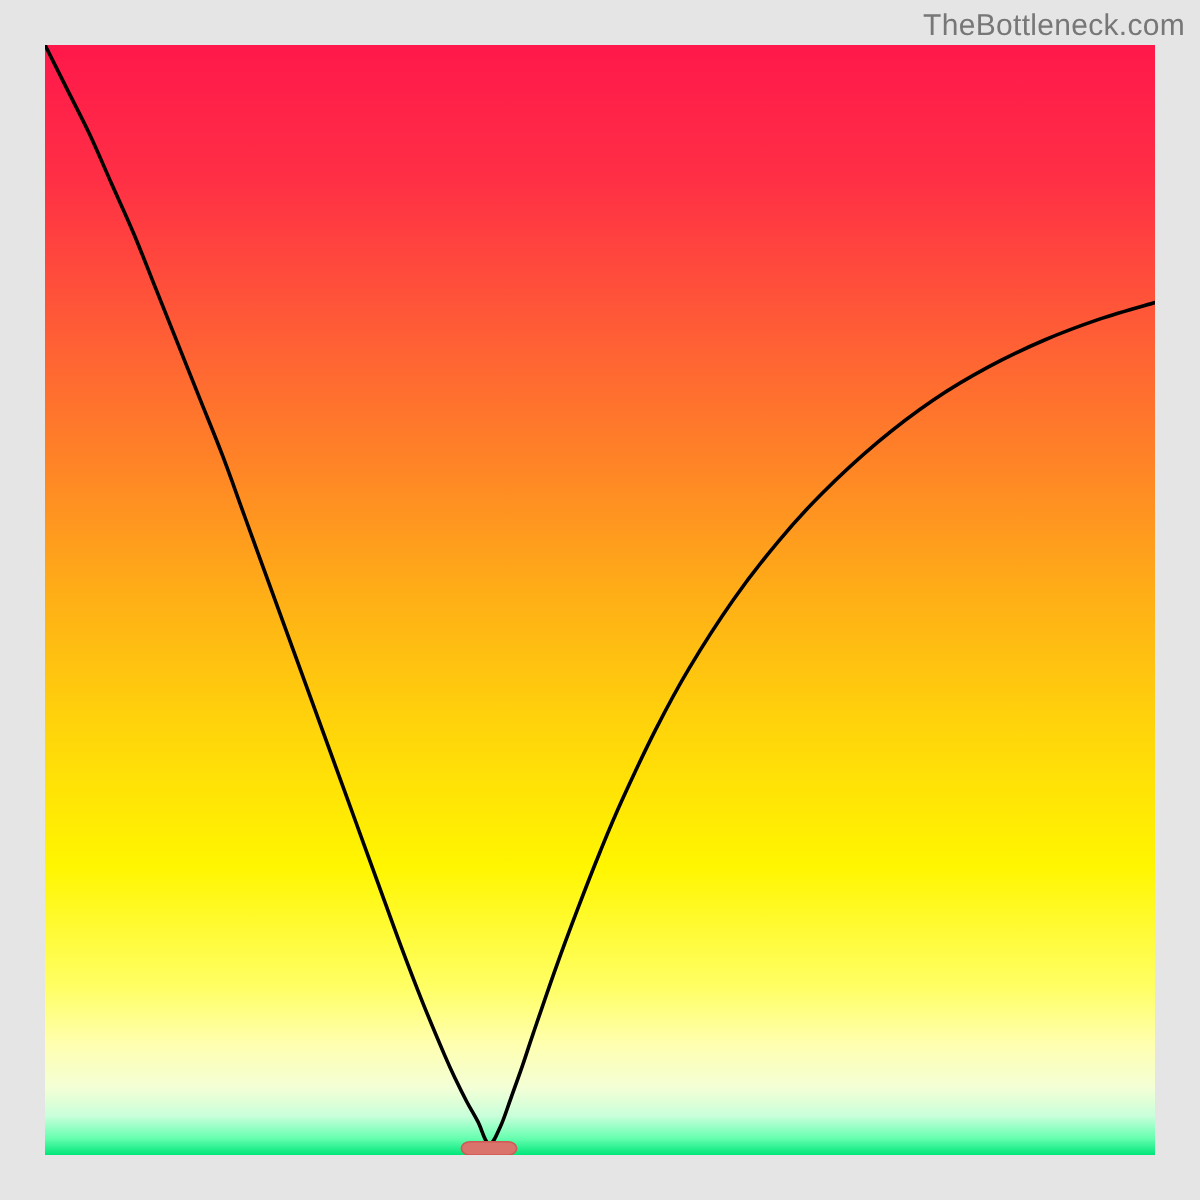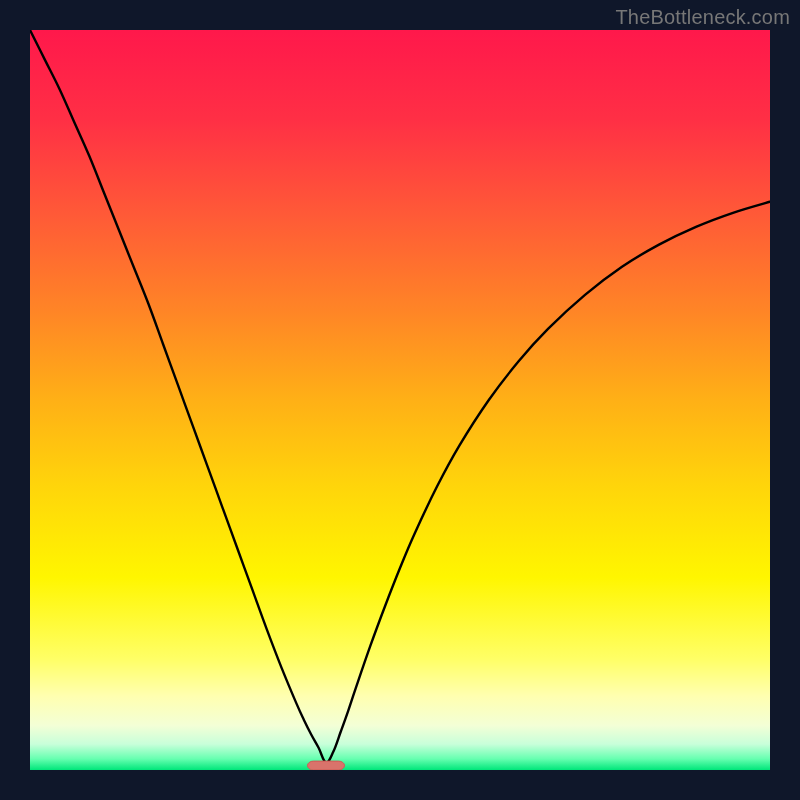--- a/index.html
+++ b/index.html
@@ -7,21 +7,21 @@
     padding: 0;
     width: 800px;
     height: 800px;
     background: #000;
     overflow: hidden;
     font-family: Arial, Helvetica, sans-serif;
   }
   .outer {
     width: 800px;
     height: 800px;
-    background: #0f172a;
+    background: #e5e5e5;
     position: relative;
   }
   .plot {
     position: absolute;
     left: 30px;
     top: 30px;
     width: 740px;
     height: 740px;
     
   }

